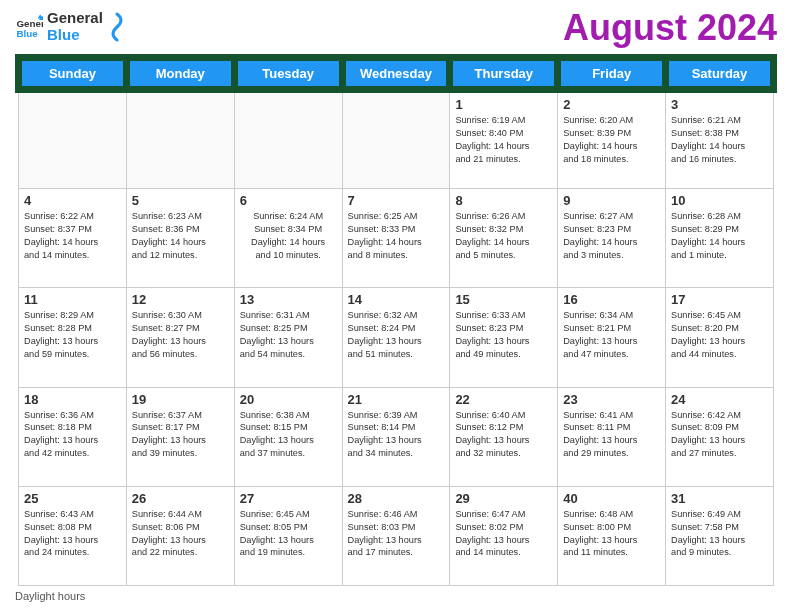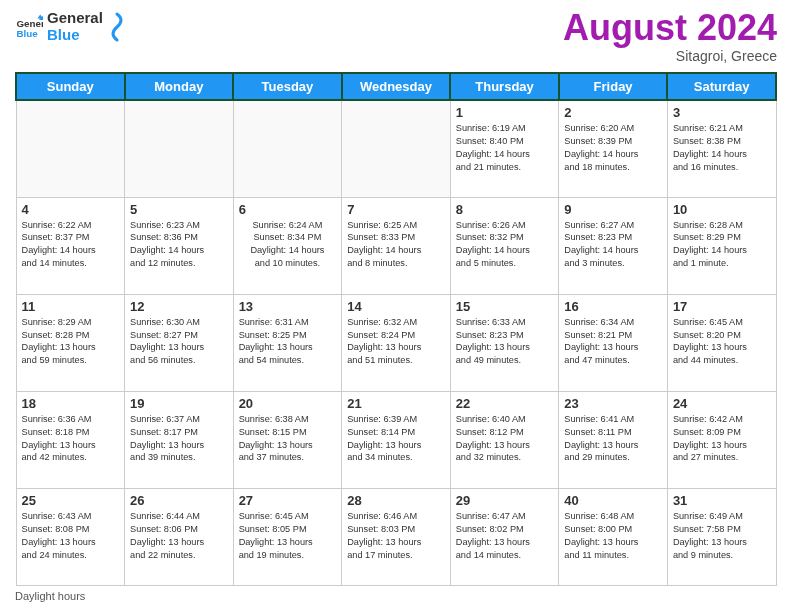--- a/index.html
+++ b/index.html
@@ -52,21 +52,21 @@
       border-collapse: collapse;
       width: 100%;
       table-layout: fixed;
     }
     .calendar th {
       background: #2196F3;
       color: #fff;
       text-align: center;
       padding: 5px 3px;
       font-size: 13px;
-      border: 2px solid #14532d;
+      border: 7px solid #14532d;
     }
     .calendar td {
       border: 1px solid #ccc;
       vertical-align: top;
       padding: 4px 5px;
       font-size: 9.5px;
       color: #333;
       height: 88px;
       background: #fff;
     }
@@ -106,21 +106,20 @@
       <div>
         <div style="font-size:15px;font-weight:bold;color:#333;line-height:1.1">General</div>
         <div style="font-size:15px;font-weight:bold;color:#2196F3;line-height:1.1">Blue</div>
       </div>
       <svg width="20" height="30" viewBox="0 0 20 30">
         <path d="M10 2 Q18 8 10 15 Q2 22 10 28" stroke="#2196F3" stroke-width="3" fill="none" stroke-linecap="round"></path>
       </svg>
     </div>
     <div class="title-area">
       <div class="month-title">August 2024</div>
-      <div class="subtitle">Sitagroi, Greece</div>
     </div>
   </div>
 
   <table class="calendar">
     <thead>
       <tr>
         <th>Sunday</th>
         <th>Monday</th>
         <th>Tuesday</th>
         <th>Wednesday</th>

